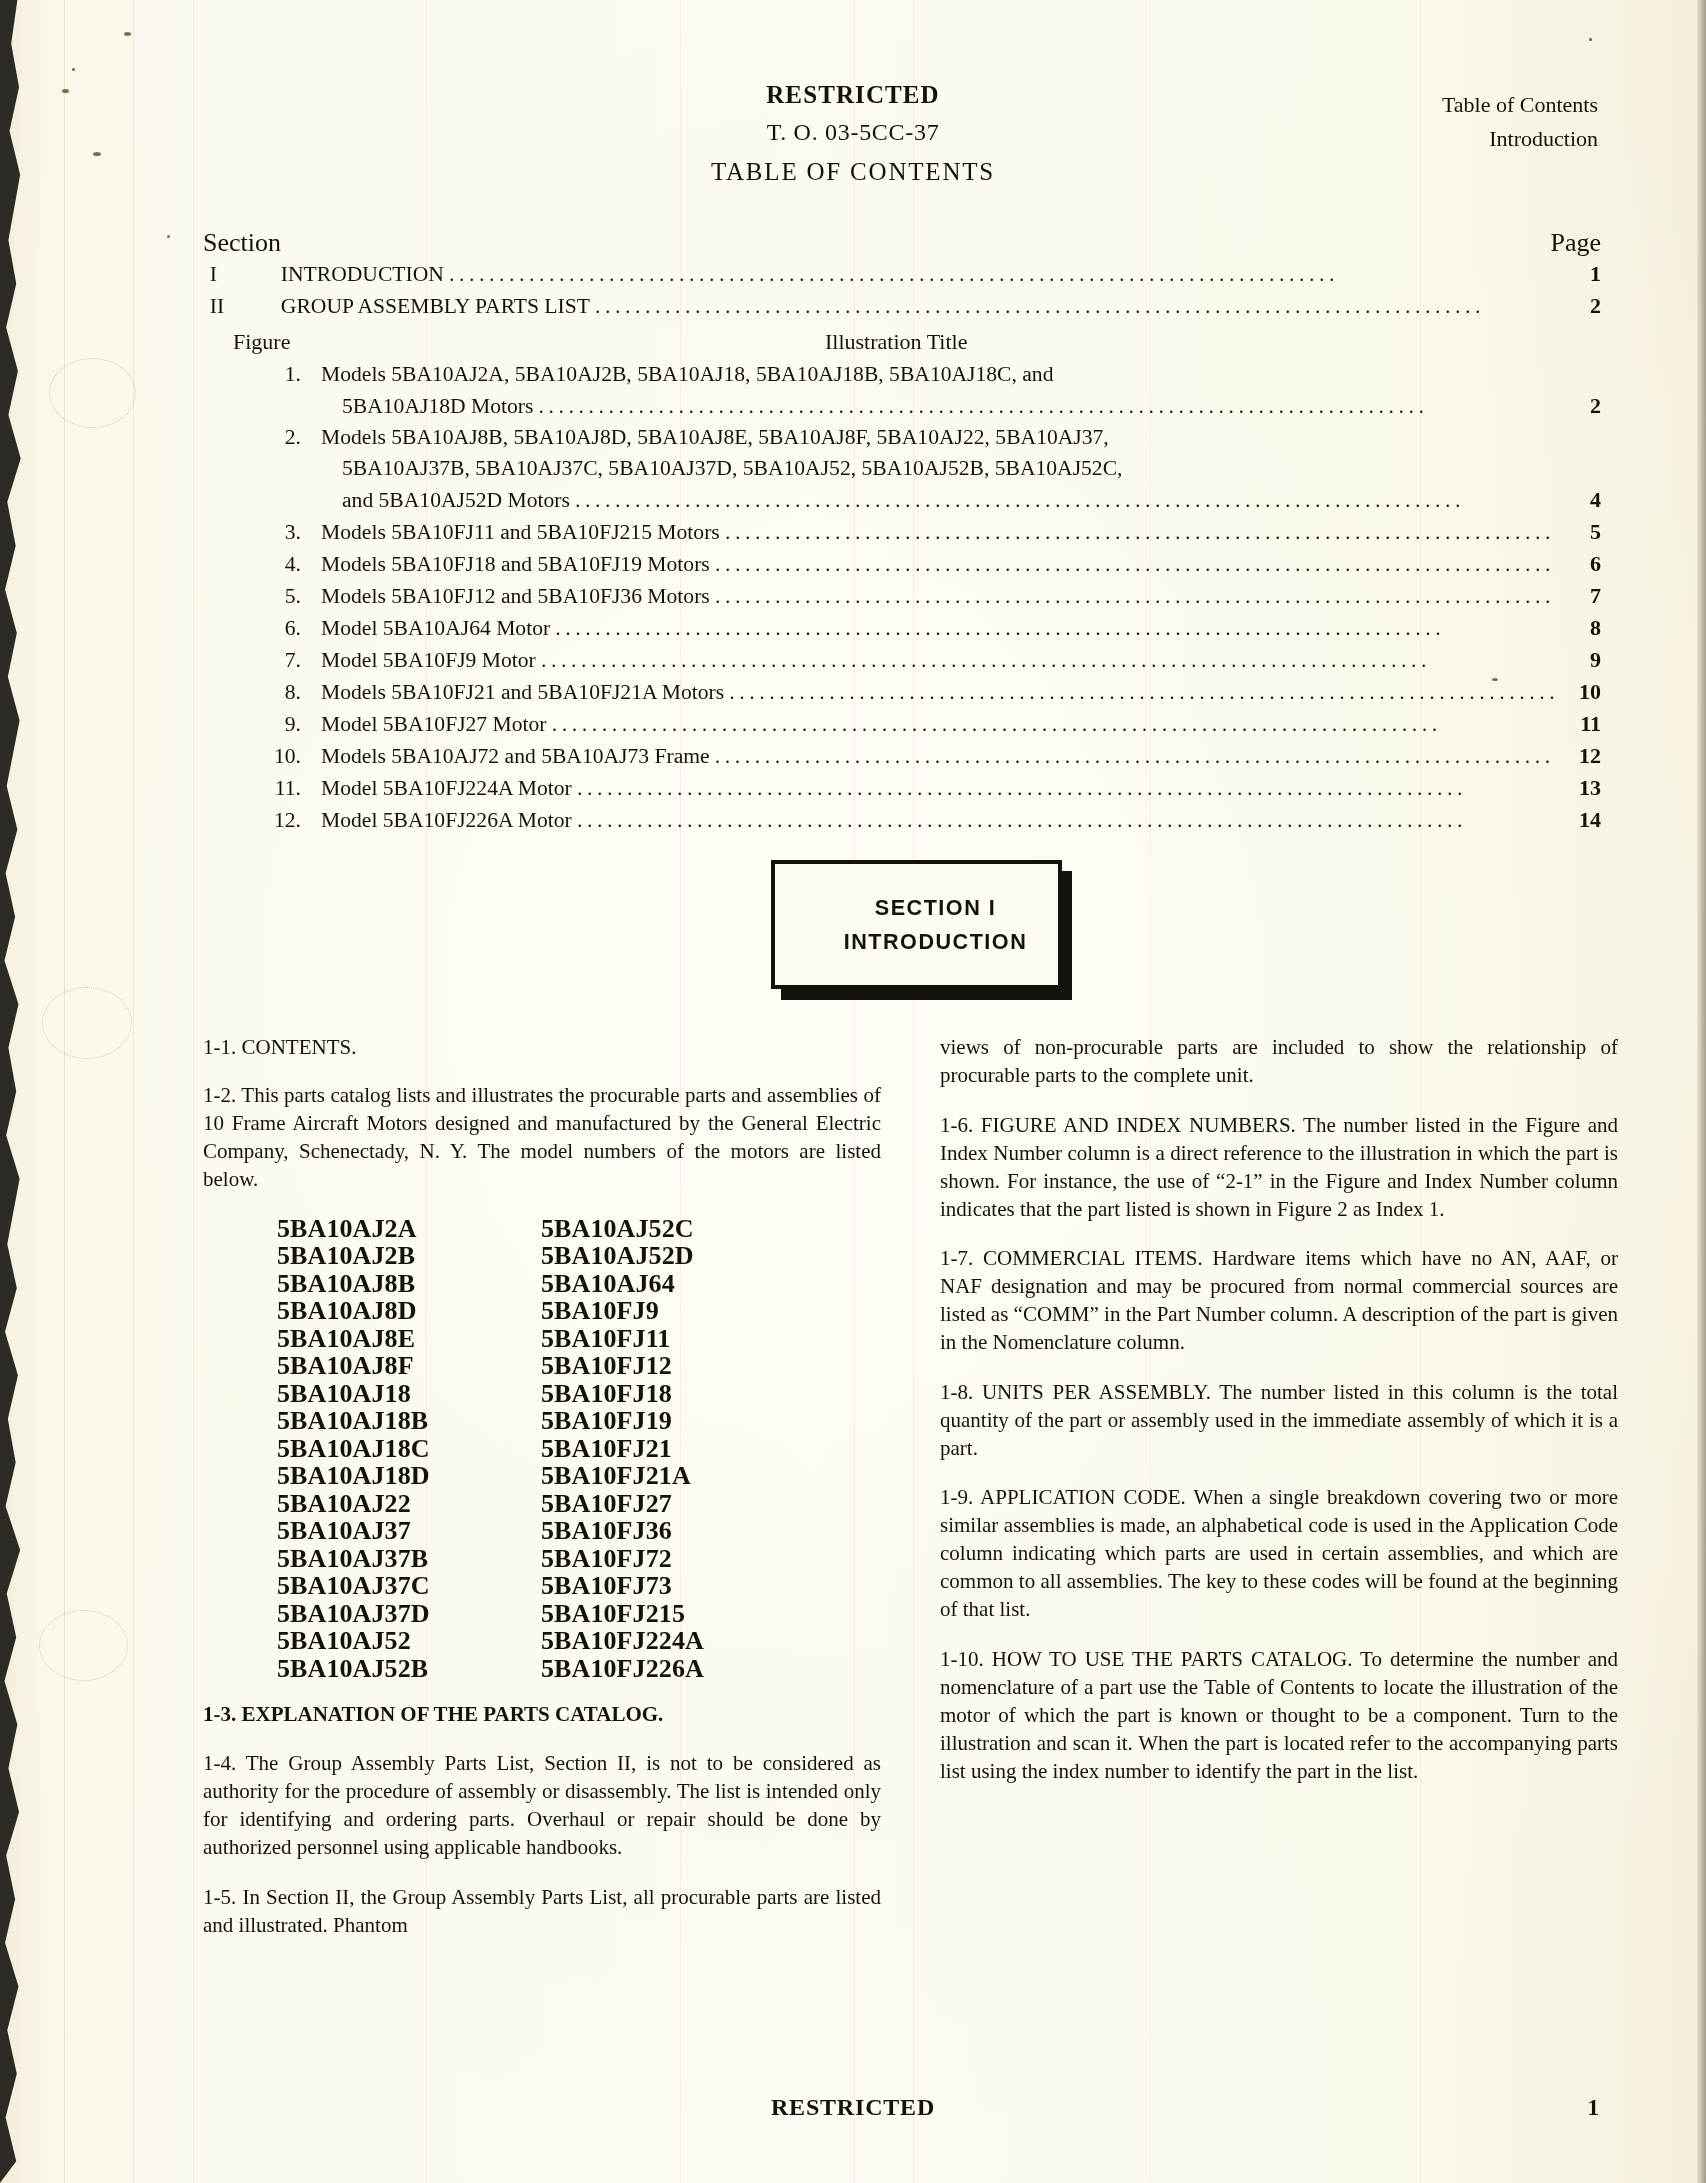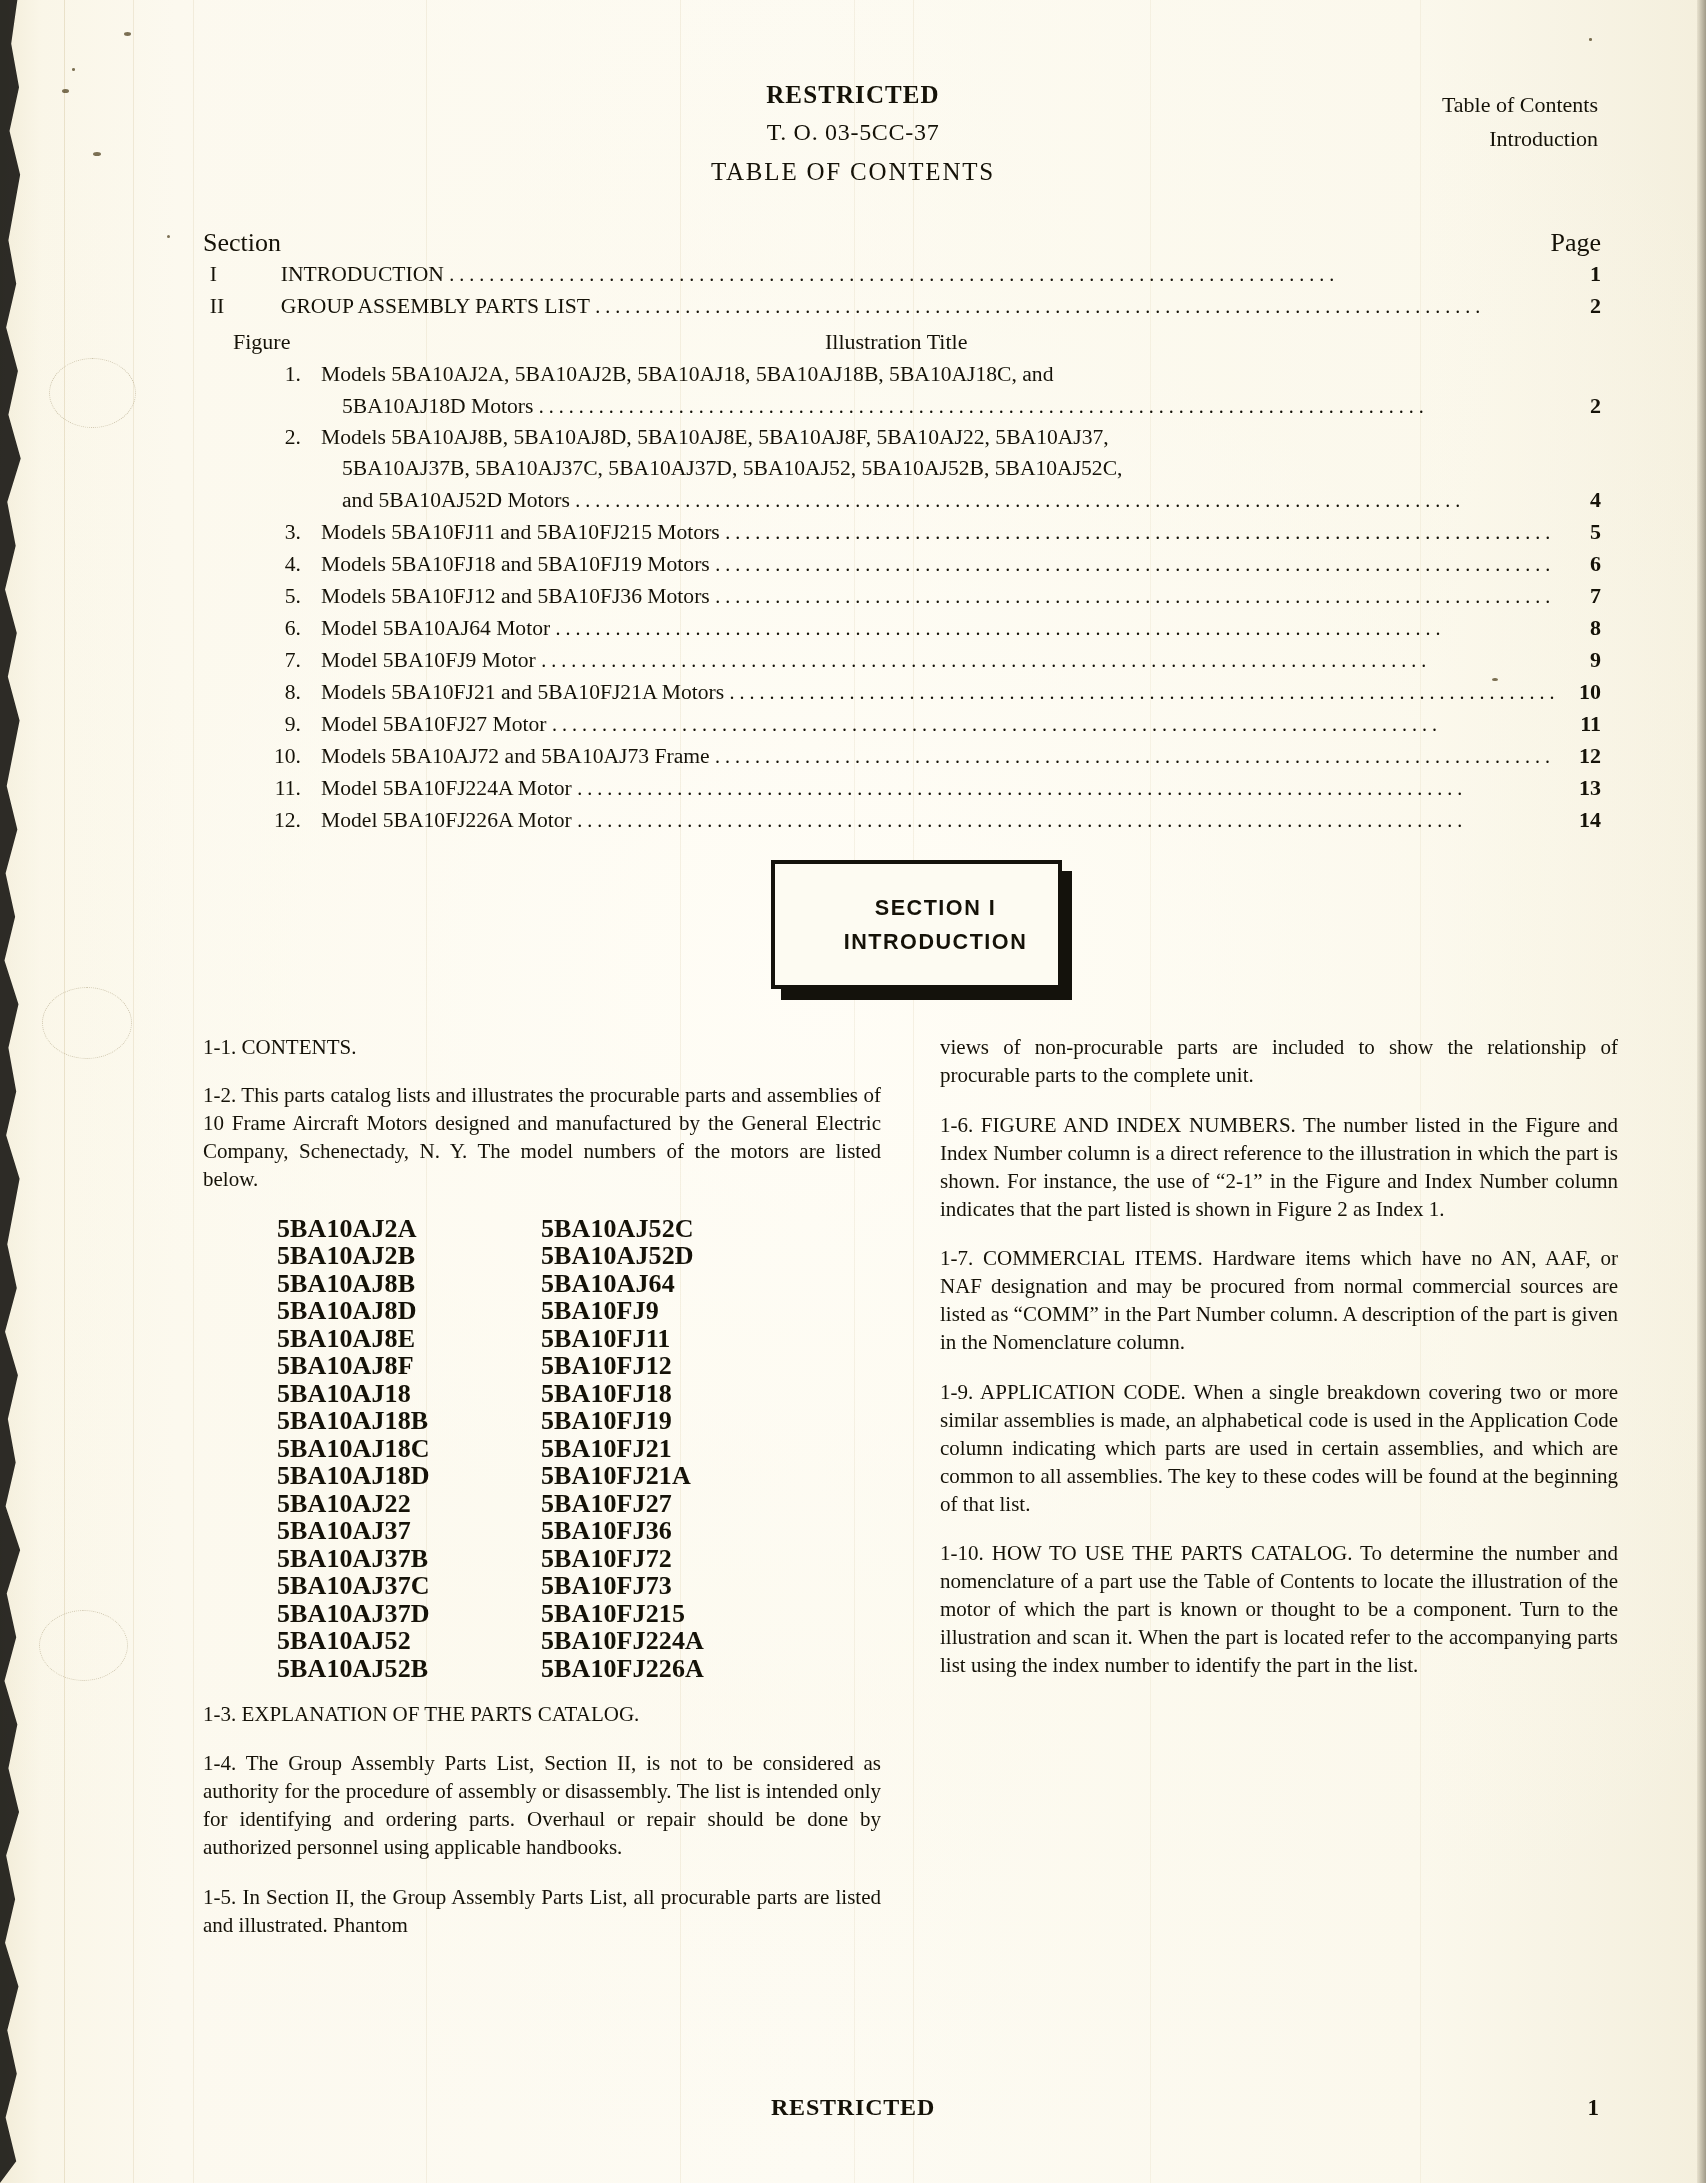--- a/index.html
+++ b/index.html
@@ -236,21 +236,21 @@
     font-weight: bold;
     font-size: 26px;
     line-height: 27.5px;
     letter-spacing: 0.1px;
   }
   .model-col { }
   .model-col.first { width: 227px; padding-left: 74px; }
   .model-col.second { padding-left: 37px; }
   .model-col div { white-space: nowrap; }
 
-  .heading-run { font-weight: normal; }
+  .heading-run { font-weight: bold; }
 
   
   .footer-restricted {
     position: absolute;
     left: 0; right: 0;
     top: 2094px;
     text-align: center;
     font-size: 24px;
     font-weight: bold;
     letter-spacing: 0.8px;
@@ -463,20 +463,21 @@
 
       <p class="heading-run">1-3. EXPLANATION  OF  THE  PARTS  CATALOG.</p>
       <p>1-4. The Group Assembly Parts List, Section II, is not to be considered as authority for the procedure of assembly or disassembly.  The list is intended only for identifying and ordering parts.  Overhaul or repair should be done by authorized personnel using applicable handbooks.</p>
       <p>1-5. In Section II, the Group Assembly Parts List, all procurable parts are listed and illustrated.  Phantom</p>
     </div>
 
     <div class="col col-right">
       <p>views of non-procurable parts are included to show the relationship of procurable parts to the complete unit.</p>
       <p>1-6. FIGURE AND INDEX NUMBERS.  The number listed in the Figure and Index Number column is a direct reference to the illustration in which the part is shown.  For instance, the use of “2-1” in the Figure and Index Number column indicates that the part listed is shown in Figure 2 as Index 1.</p>
       <p>1-7. COMMERCIAL ITEMS.  Hardware items which have no AN, AAF, or NAF designation and may be procured from normal commercial sources are listed as “COMM” in the Part Number column.  A description of the part is given in the Nomenclature column.</p>
+      <p>1-8. UNITS PER ASSEMBLY.  The number listed in this column is the total quantity of the part or assembly used in the immediate assembly of which it is a part.</p>
       <p>1-9. APPLICATION CODE. When a single breakdown covering two or more similar assemblies is made, an alphabetical code is used in the Application Code column indicating which parts are used in certain assemblies, and which are common to all assemblies. The key to these codes will be found at the beginning of that list.</p>
       <p>1-10. HOW TO USE THE PARTS CATALOG.  To determine the number and nomenclature of a part use the Table of Contents to locate the illustration of the motor of which the part is known or thought to be a component. Turn to the illustration and scan it. When the part is located refer to the accompanying parts list using the index number to identify the part in the list.</p>
     </div>
 
     <div class="footer-restricted">RESTRICTED</div>
     <div class="footer-pageno">1</div>
 
   </div>
 </div>
 

